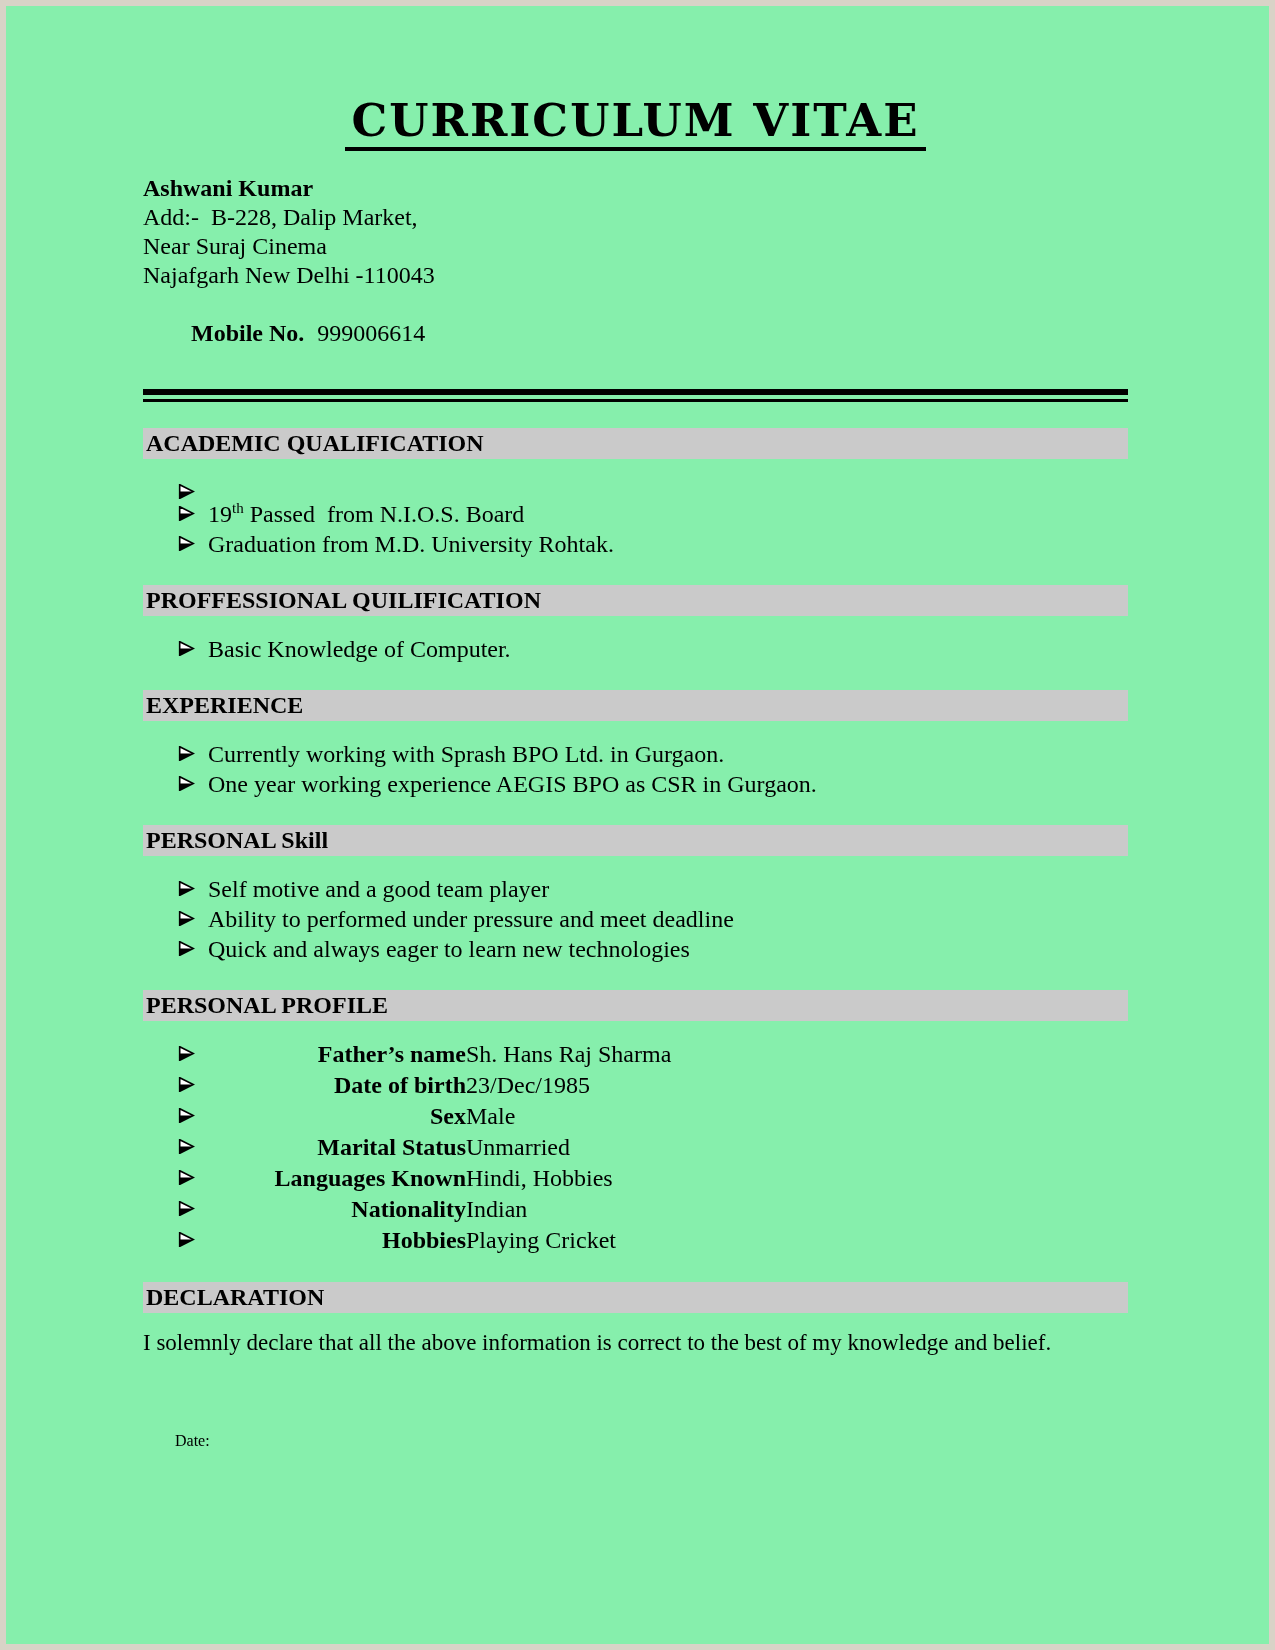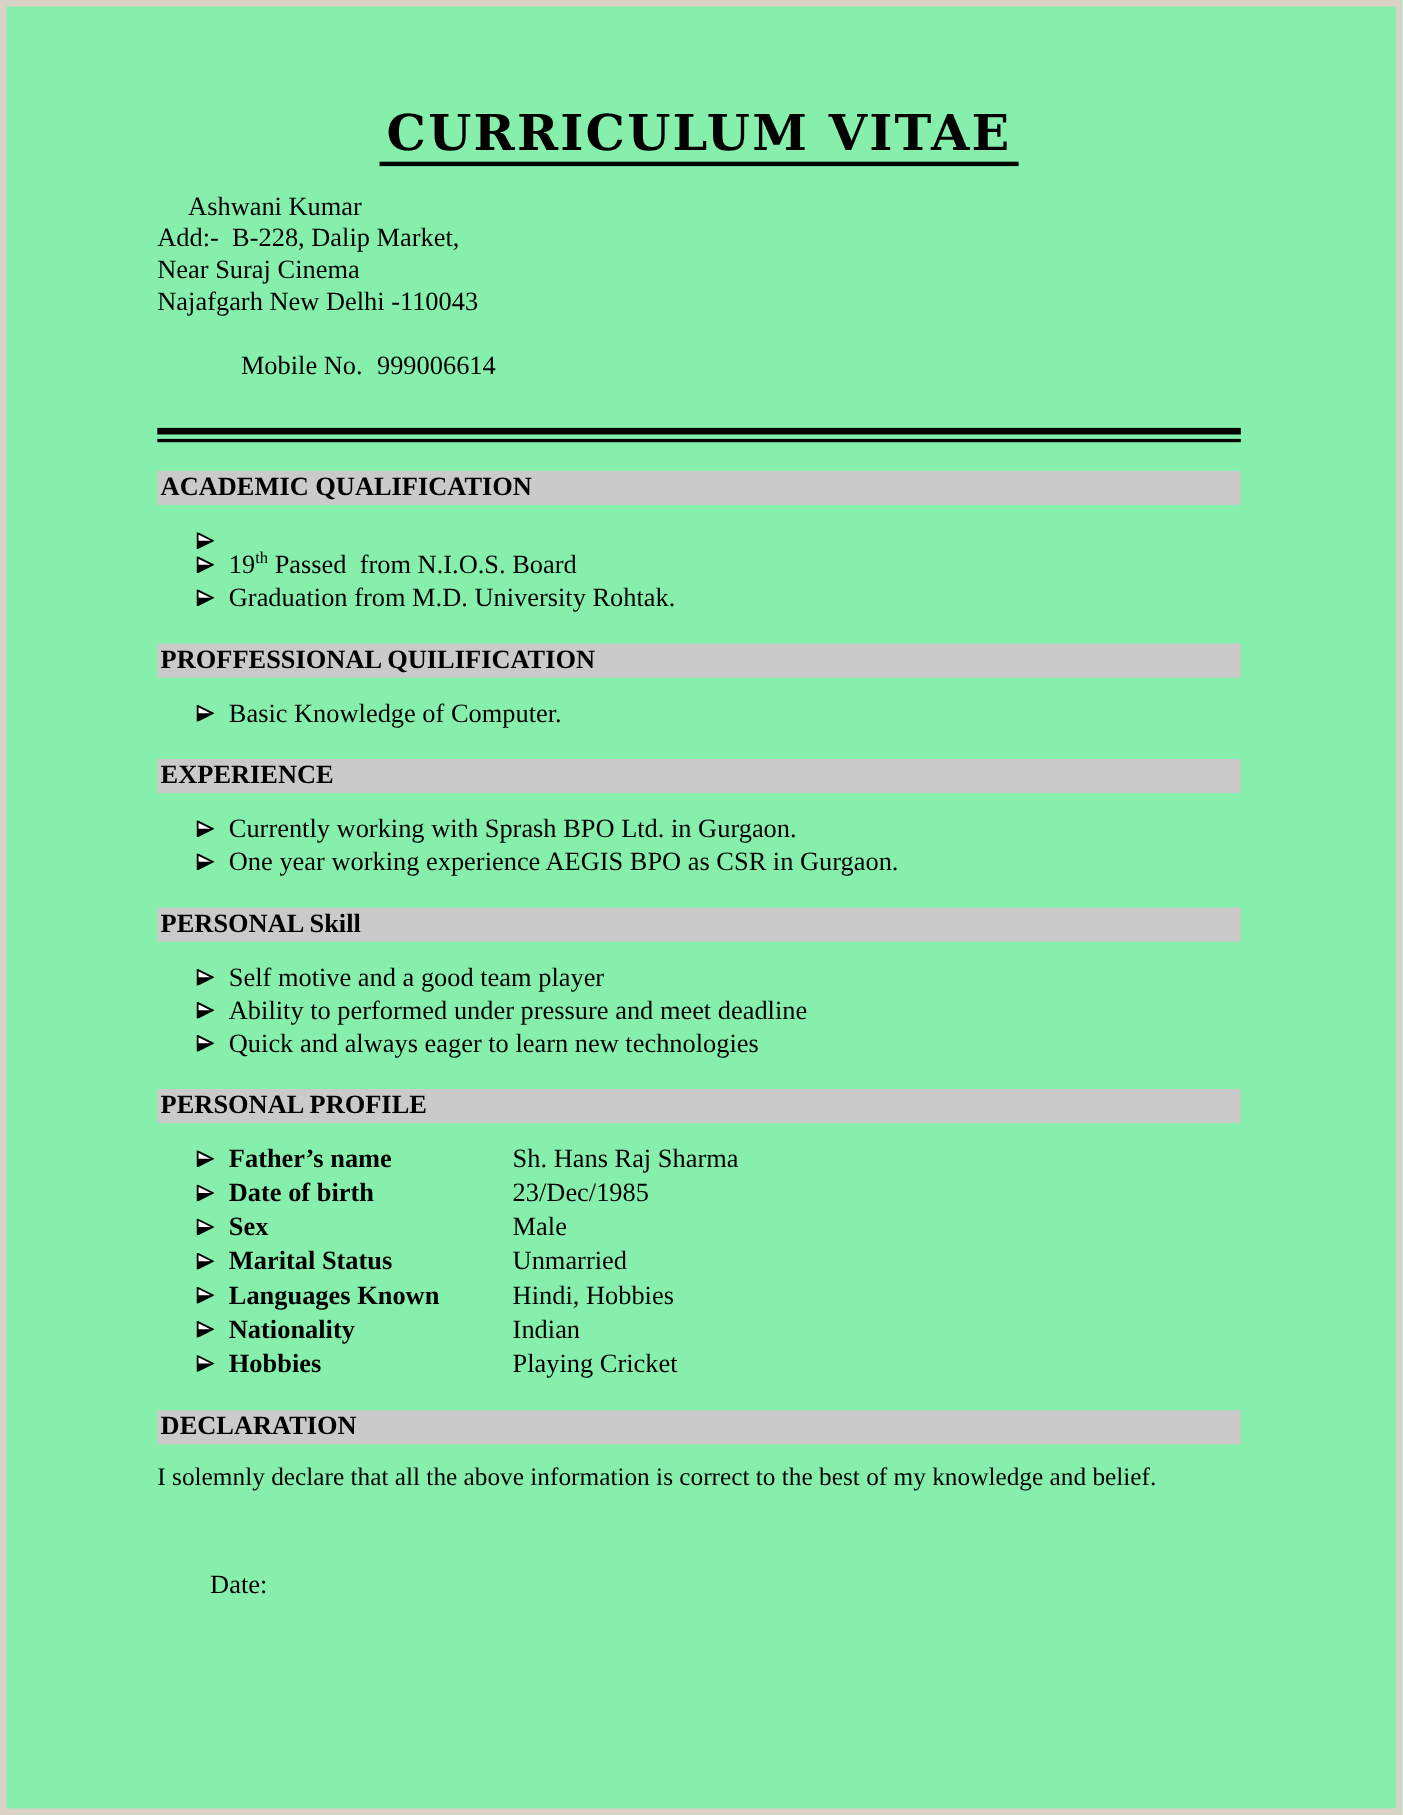--- a/index.html
+++ b/index.html
@@ -33,21 +33,21 @@
     font-weight: 700;
     font-size: 45px;
     letter-spacing: 2px;
     line-height: 1.12;
     border-bottom: 4px solid #000;
     padding: 0 6px 1px 6px;
   }
   
   .contact { margin-top: 23px; font-size: 24px; line-height: 29px; }
   .contact div { white-space: pre-wrap; }
-  .bold { font-weight: normal; margin-left: 28px; }
+  .bold { font-weight: bold; }
   .mobile-value { margin-left: 13px; }
   
   .double-rule {
     margin-top: 12px;
     border-top: 6px solid #000;
     border-bottom: 3px solid #000;
     height: 13px;
   }
   
   .bar {
@@ -77,23 +77,23 @@
     flex: 0 0 30px;
     display: flex;
     align-items: center;
     padding-top: 7px;
   }
   .btext { white-space: pre-wrap; }
   sup { font-size: 15px; line-height: 0; vertical-align: super; }
   
   .plabel { font-weight: bold; width: 258px; flex: 0 0 258px; }
   .pvalue { white-space: pre-wrap; }
-  .profile-list { line-height: 31px; }
-  
-  .footer-block { margin-top: 38px; font-size: 24px; line-height: 30px; }
+  .profile-list { line-height: 31px; text-align: right; }
+  
+  .footer-block { margin-top: 38px; font-size: 16px; line-height: 30px; }
   .footer-block .line { white-space: pre-wrap; }
 </style>
 </head>
 <body>
 
 <div class="page">
   <div class="content">
 
     <div class="title-wrap">
       <span class="doc-title">CURRICULUM VITAE</span>

